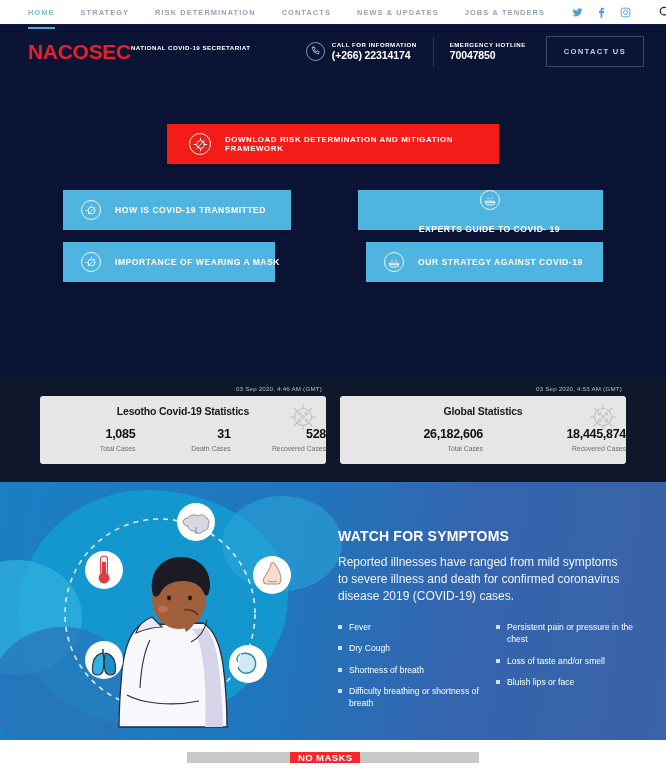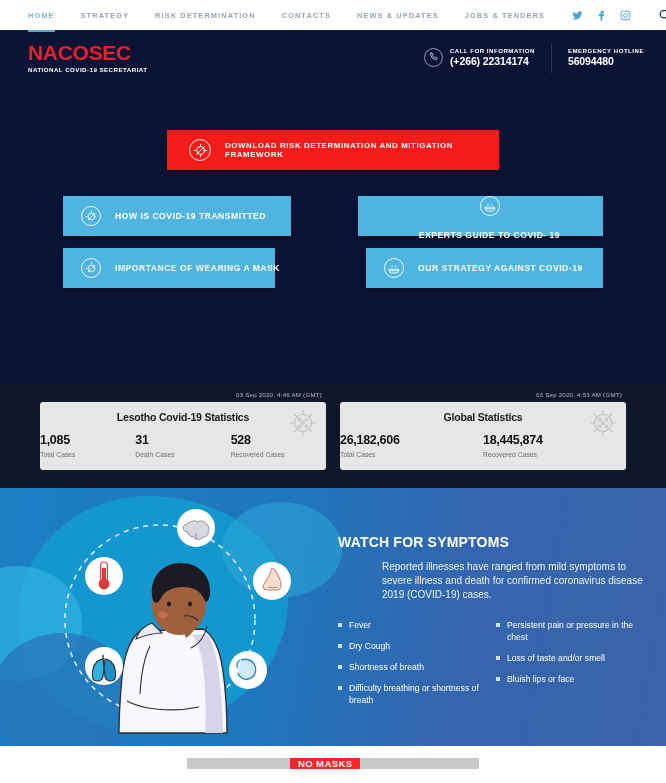--- a/index.html
+++ b/index.html
@@ -5,21 +5,21 @@
   * { box-sizing: border-box; margin: 0; padding: 0; }
   html, body {
     width: 666px; height: 783px;
     font-family: "Liberation Sans", sans-serif;
     background: #ffffff;
     overflow: hidden;
   }
 
   
   .topnav {
-    height: 30px;
+    height: 24px;
     background: #ffffff;
     display: flex;
     align-items: center;
     padding: 0 14px 0 28px;
     position: relative;
   }
   .nav-links { display: flex; align-items: center; height: 34px; }
   .nav-link {
     font-size: 7.4px;
     letter-spacing: 1.1px;
@@ -57,21 +57,21 @@
 
   
   .header {
     height: 54px;
     background: #0c1436;
     display: flex;
     align-items: center;
     padding: 0 22px 0 28px;
     border-top: 1px solid #101a40;
   }
-  .logo { display: flex; flex-direction: column; cursor: pointer; }
+  .logo { display: flex; cursor: pointer; }
   .logo-main {
     font-size: 21px;
     font-weight: 900;
     color: #e8202a;
     letter-spacing: -0.3px;
     line-height: 1;
     display: flex;
     align-items: center;
   }
   .logo-sub {
@@ -187,21 +187,21 @@
     border-radius: 3px;
     padding: 9px 0 12px;
     position: relative;
     overflow: hidden;
   }
   .stat-title {
     font-size: 10.5px; font-weight: 700; color: #1a1a1a;
     text-align: center; letter-spacing: -0.2px;
   }
   .stat-nums { display: flex; margin-top: 10px; }
-  .stat-item { flex: 1; text-align: left; }
+  .stat-item { flex: 1; text-align: right; }
   .stat-val { font-size: 12.5px; font-weight: 700; color: #111; letter-spacing: -0.3px; }
   .stat-lbl { font-size: 6.8px; color: #6d6d6d; margin-top: 4px; }
   .virus-wm {
     position: absolute; right: 6px; top: 4px;
     width: 34px; height: 34px; opacity: 0.5;
   }
 
   
   .symptoms {
     height: 258px;
@@ -221,22 +221,22 @@
 
   .sym-right {
     width: 336px; padding: 46px 22px 0 8px;
     position: relative; z-index: 4;
   }
   .sym-h {
     font-size: 14px; font-weight: 700; color: #fff;
     letter-spacing: 0.2px;
   }
   .sym-p {
-    font-size: 10px; color: #eef3f8; line-height: 1.42;
-    margin-top: 10px; max-width: 290px; margin-left: 44px;
+    font-size: 12px; color: #eef3f8; line-height: 1.42;
+    margin-top: 10px; max-width: 290px;
   }
   .sym-lists { display: flex; margin-top: 16px; gap: 10px; }
   .sym-col { flex: 1; }
   .sym-li {
     display: flex; gap: 7px; margin-bottom: 9px;
     font-size: 8.6px; color: #ffffff; line-height: 1.42;
   }
   .sq {
     width: 4px; height: 4px; background: #cfe0ef;
     margin-top: 4px; flex: none;
@@ -327,22 +327,23 @@
           </svg>
       </span>
       <div>
         <div class="ci-label">CALL FOR INFORMATION</div>
         <div class="ci-value">(+266) 22314174</div>
       </div>
     </div>
     <div class="vsep"></div>
     <div>
       <div class="ci-label">EMERGENCY HOTLINE</div>
-      <div class="ci-value">56094480</div>
-    </div>
+      <div class="ci-value">70047850</div>
+    </div>
+    <button class="contact-btn">CONTACT US</button>
   </div>
 </div>
 
 <div class="hero">
 
   <div class="btn-primary">
     <span class="icon-circle">
       <svg width="15" height="15" viewBox="0 0 24 24" fill="none" stroke="#ffffff" stroke-width="1.6" stroke-linecap="round">
         <circle cx="12" cy="12" r="6.2"></circle>
           <line x1="6" y1="18" x2="18" y2="6"></line>

